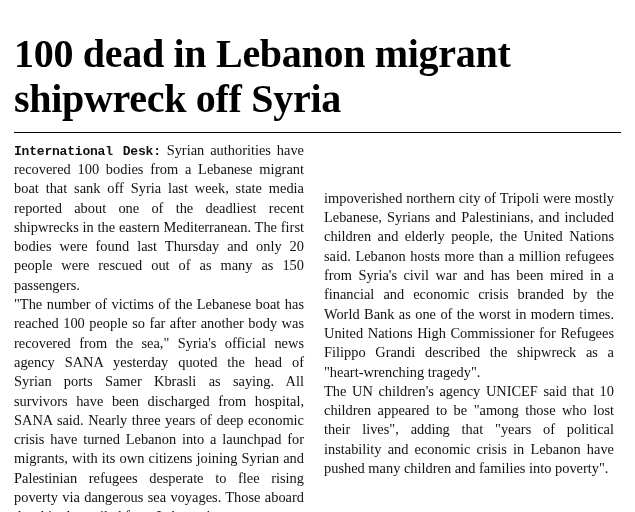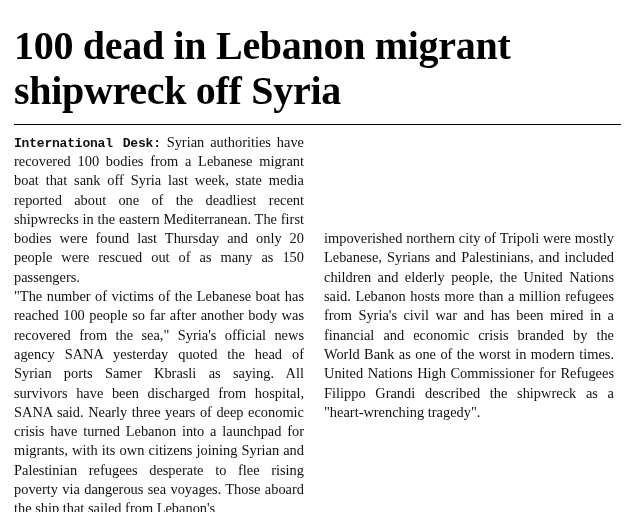--- a/index.html
+++ b/index.html
@@ -11,21 +11,21 @@
     height: 512px;
     background: #ffffff;
     font-family: "Liberation Serif", serif;
     color: #111111;
     overflow: hidden;
   }
   .page {
     width: 635px;
     height: 512px;
     box-sizing: border-box;
-    padding: 24px 14px 6px 14px;
+    padding: 32px 14px 6px 14px;
     position: relative;
   }
   .headline {
     font-family: "Liberation Serif", serif;
     font-size: 40px;
     line-height: 1.12;
     font-weight: 700;
     letter-spacing: -0.3px;
     margin: 0 0 10px 0;
     color: #000000;
@@ -76,16 +76,17 @@
 
   <div class="columns">
 
     <div class="col">
       <p><span class="byline">International Desk:</span><span> Syrian authorities have recovered 100 bodies from a Lebanese migrant boat that sank off Syria last week, state media reported about one of the deadliest recent shipwrecks in the eastern Mediterranean. The first bodies were found last Thursday and only 20 people were rescued out of as many as 150 passengers.</span></p>
       <p>"The number of victims of the Lebanese boat has reached 100 people so far after another body was recovered from the sea," Syria's official news agency SANA yesterday quoted the head of Syrian ports Samer Kbrasli as saying. All survivors have been discharged from hospital, SANA said. Nearly three years of deep economic crisis have turned Lebanon into a launchpad for migrants, with its own citizens joining Syrian and Palestinian refugees desperate to flee rising poverty via dangerous sea voyages. Those aboard the ship that sailed from Lebanon's</p>
     </div>
 
     <div class="col">
       <p>impoverished northern city of Tripoli were mostly Lebanese, Syrians and Palestinians, and included children and elderly people, the United Nations said. Lebanon hosts more than a million refugees from Syria's civil war and has been mired in a financial and economic crisis branded by the World Bank as one of the worst in modern times. United Nations High Commissioner for Refugees Filippo Grandi described the shipwreck as a "heart-wrenching tragedy".</p>
+      <p>The UN children's agency UNICEF said that 10 children appeared to be "among those who lost their lives", adding that "years of political instability and economic crisis in Lebanon have pushed many children and families into poverty".</p>
     </div>
 
   </div>
 </div>
 
 </body></html>

